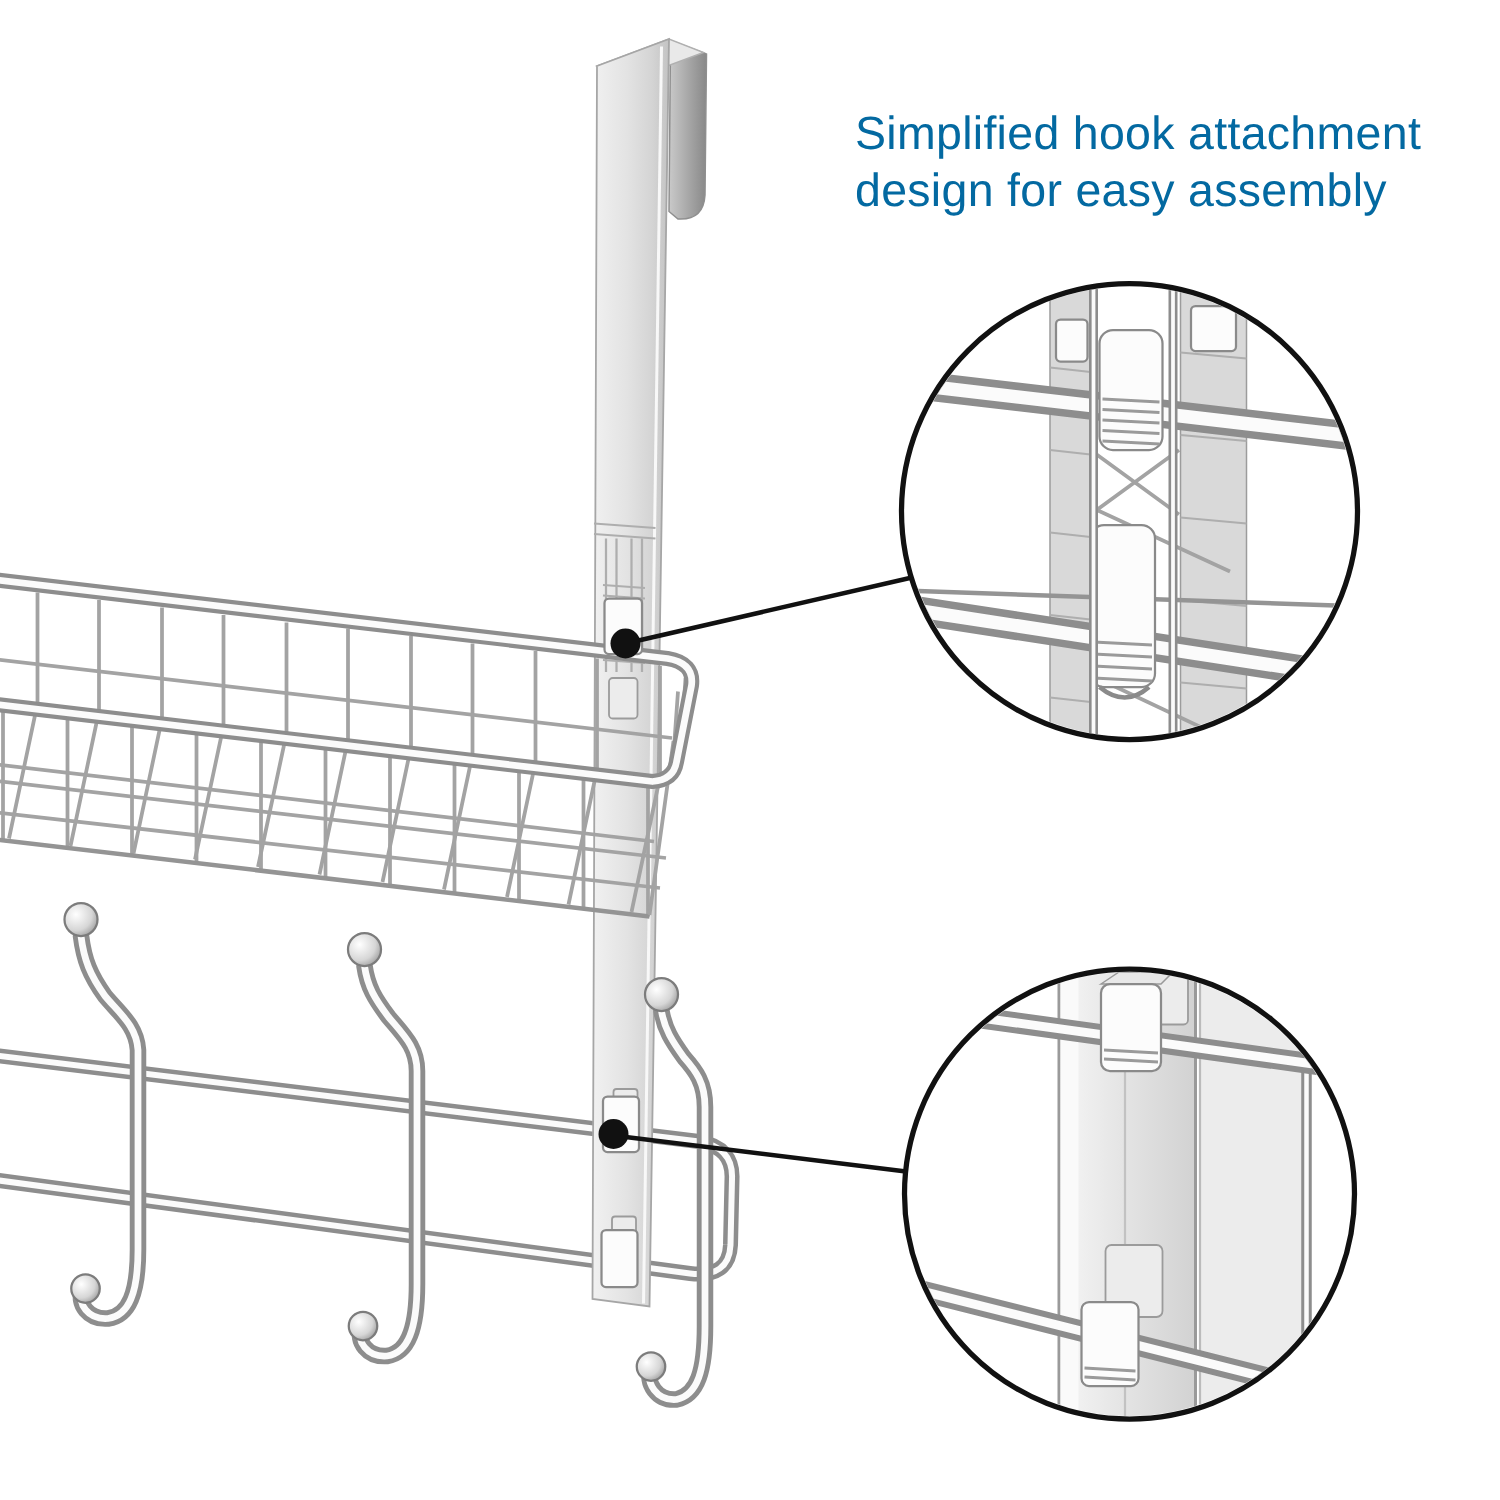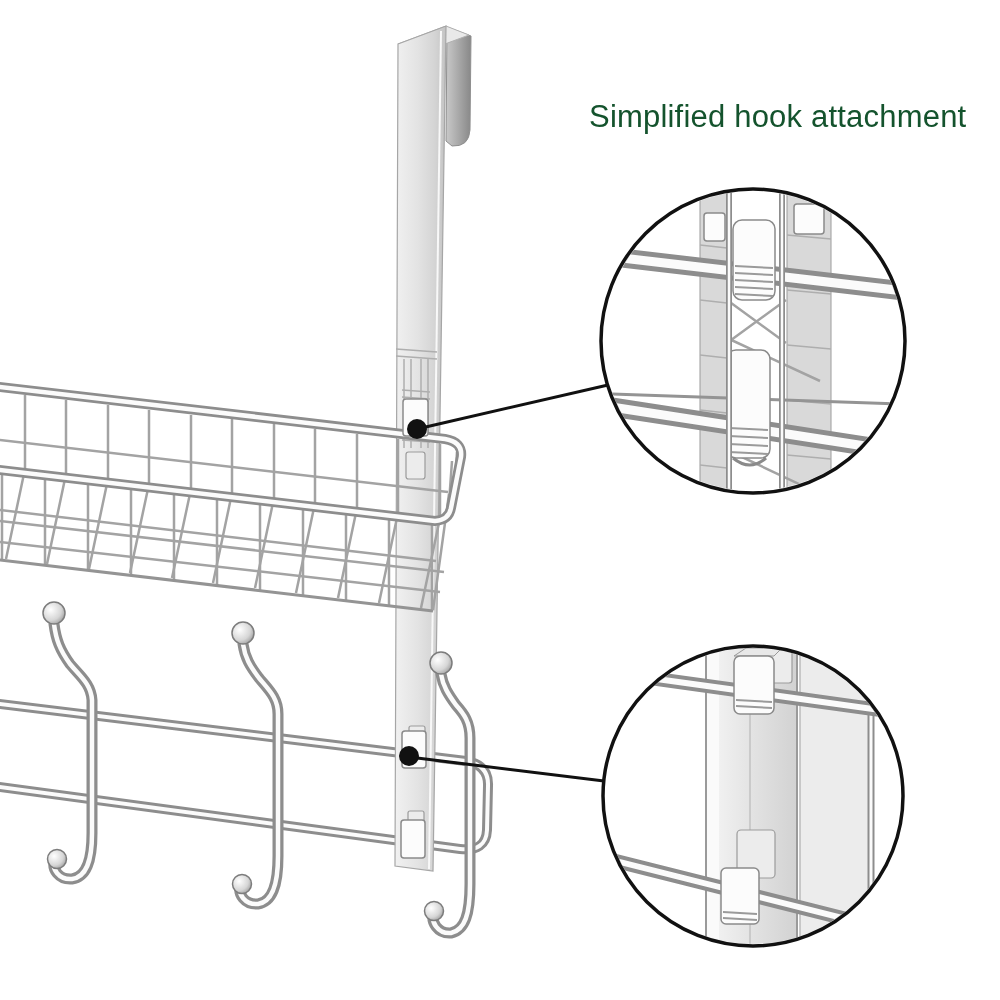--- a/index.html
+++ b/index.html
@@ -1,19 +1,19 @@
 <!DOCTYPE html>
 <html><head>
 <meta charset="utf-8">
 <style>
   html,body{margin:0;padding:0;background:#ffffff;}
   .stage{position:relative;width:1000px;height:1000px;background:#ffffff;overflow:hidden;
          font-family:"Liberation Sans", sans-serif;}
-  .caption{position:absolute;left:589px;top:70px;font-size:31px;line-height:38px;
-           color:#14532d;letter-spacing:0.2px;white-space:nowrap;margin-top:28px;}
+  .caption{position:absolute;left:570px;top:70px;font-size:31px;line-height:38px;
+           color:#0369a1;letter-spacing:0.2px;white-space:nowrap;}
   svg{position:absolute;left:0;top:0;}
   .tubeD{fill:none;stroke:#8d8d8d;stroke-linecap:round;stroke-linejoin:round;}
   .tubeL{fill:none;stroke:#fbfbfb;stroke-linecap:round;stroke-linejoin:round;}
   .wire{fill:none;stroke:#a3a3a3;stroke-width:2.5;}
   .wireD{fill:none;stroke:#949494;stroke-width:3;}
   .seam{stroke:#aeaeae;stroke-width:1.5;fill:none;}
   .tab{fill:#fcfcfc;stroke:#8a8a8a;stroke-width:1.5;}
   .tabBack{fill:#ececec;stroke:#9b9b9b;stroke-width:1.2;}
   .panel{fill:#d9d9d9;stroke:#9c9c9c;stroke-width:1;}
   .rib{stroke:#9a9a9a;stroke-width:2;fill:none;}
@@ -208,15 +208,16 @@
         <path class="rib" d="M723,912 L757,914 M723,918 L757,920"></path>
       </g>
     </g>
     <circle cx="753" cy="796" r="150" fill="none" stroke="#111111" stroke-width="3.5"></circle>
     <circle cx="409" cy="756" r="10" fill="#111111"></circle>
   </g>
 </svg>
 
   <div class="caption">
     <div>Simplified hook attachment</div>
+    <div>design for easy assembly</div>
   </div>
 
 </div>
 
 </body></html>

